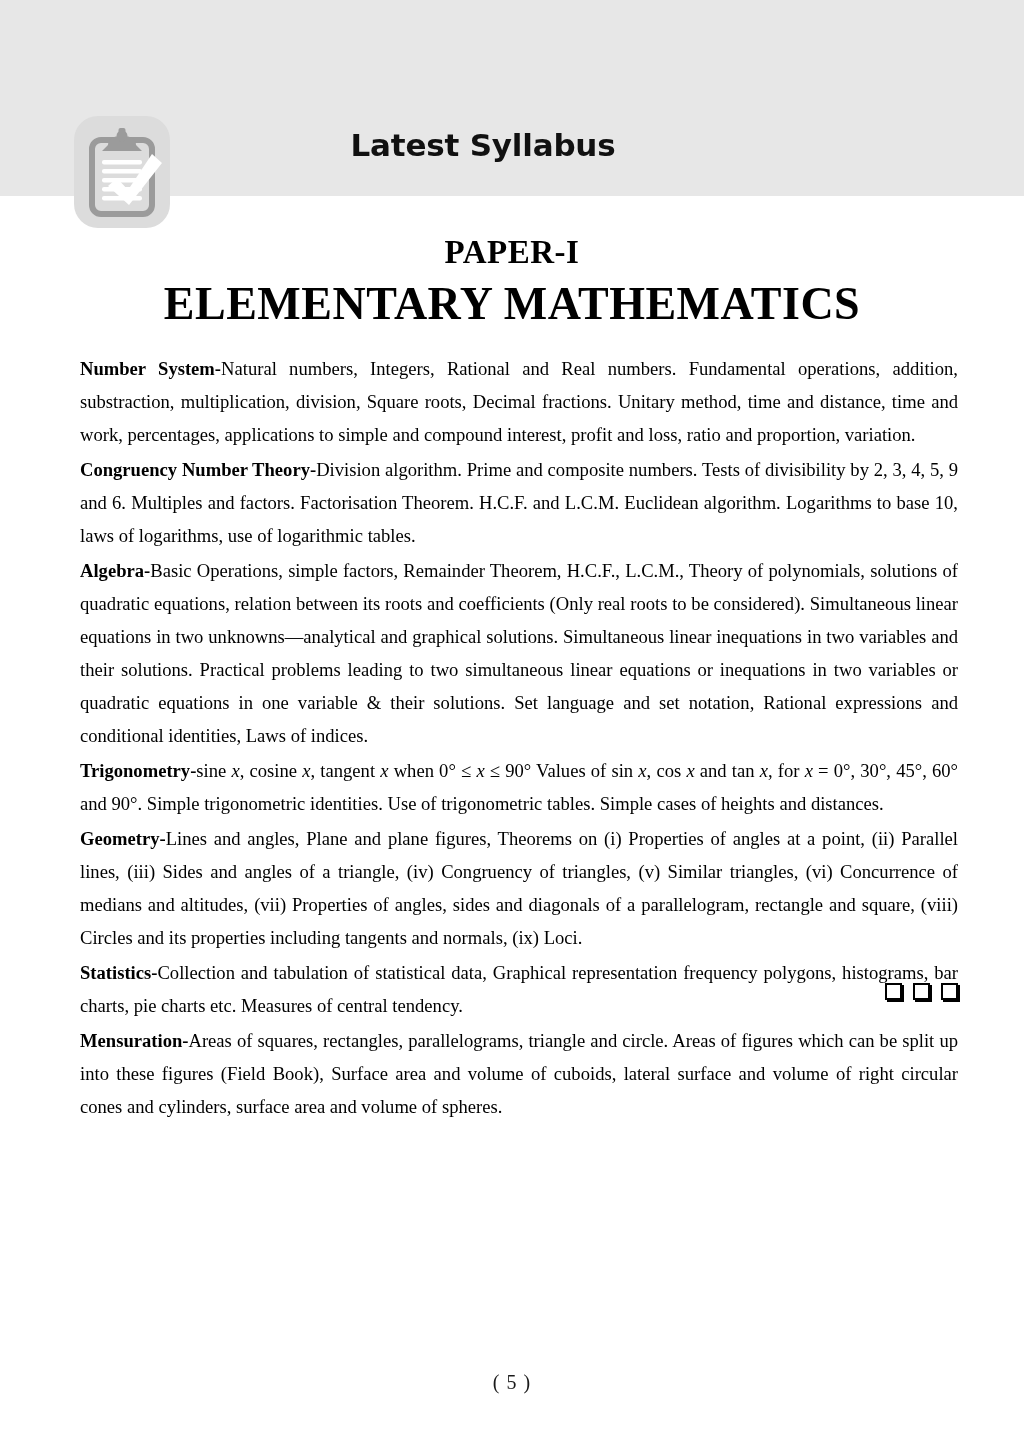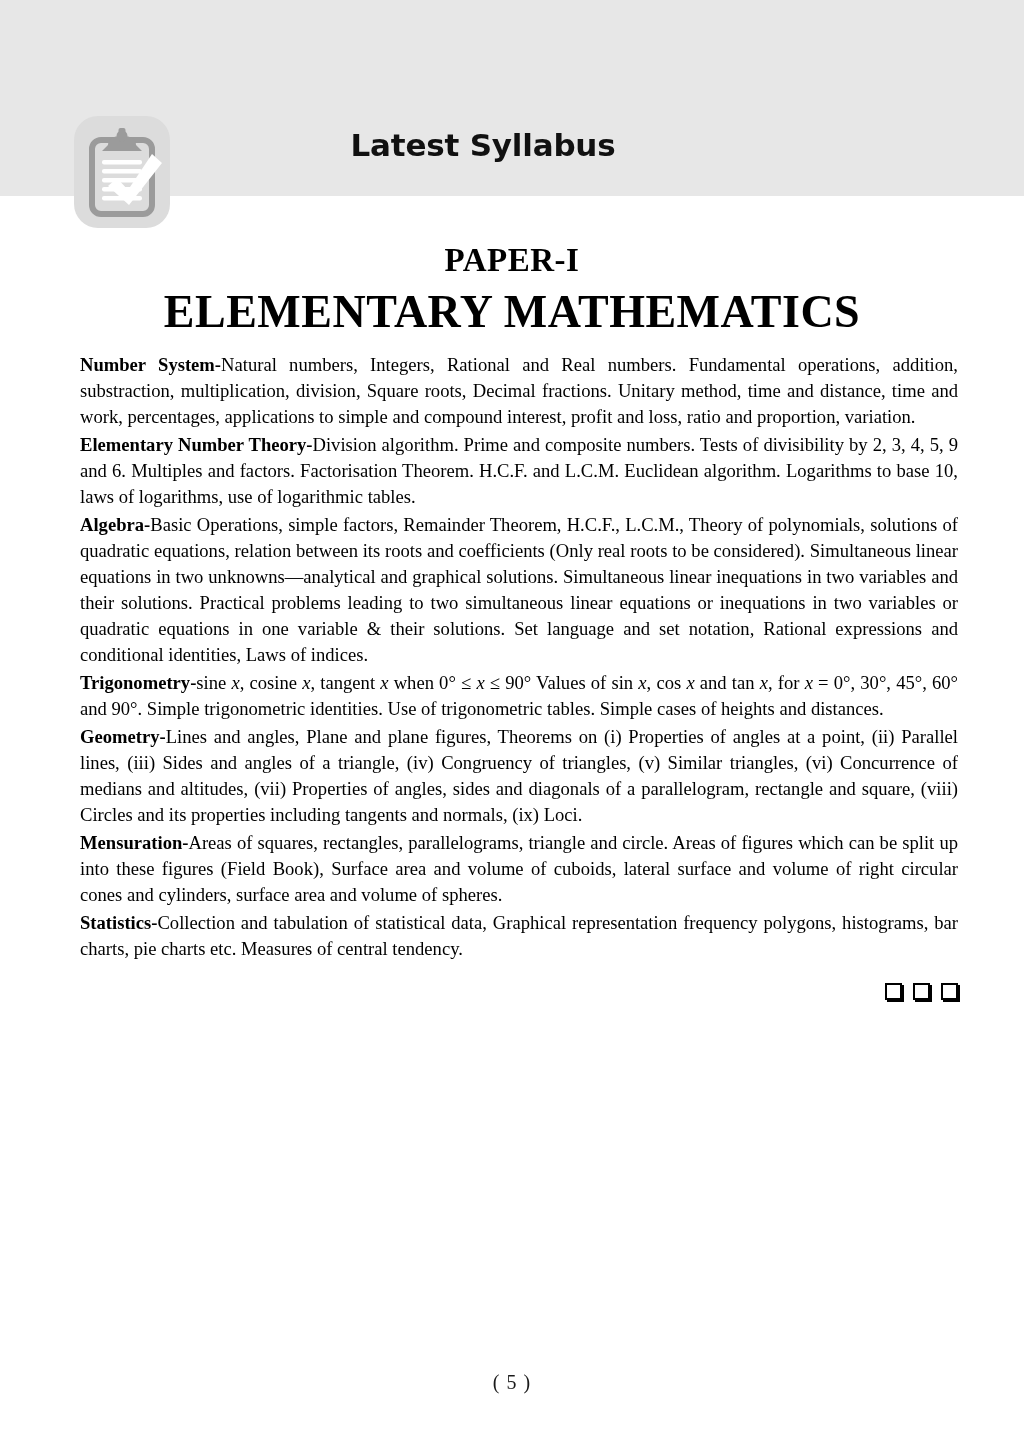--- a/index.html
+++ b/index.html
@@ -51,21 +51,20 @@
     height: 112px;
   }
 
   
   .doc-titles {
     position: absolute;
     top: 232px;
     left: 0;
     width: 1024px;
     text-align: center;
-    margin-top: 8px;
   }
   .paper-title {
     font-family: "Liberation Serif", "DejaVu Serif", serif;
     font-weight: bold;
     font-size: 33px;
     line-height: 1.25;
     letter-spacing: 0.5px;
   }
   .subject-title {
     font-family: "Liberation Serif", "DejaVu Serif", serif;
@@ -77,21 +76,21 @@
 
   
   .body-content {
     position: absolute;
     top: 352px;
     left: 80px;
     width: 878px;
   }
   .syl-para {
     font-size: 18.6px;
-    line-height: 26px;
+    line-height: 33px;
     text-align: justify;
     text-justify: inter-word;
     margin: 0 0 2px 0;
     hyphens: none;
   }
   .syl-para .lead {
     font-weight: bold;
   }
   .syl-para i, .syl-para em {
     font-style: italic;
@@ -160,36 +159,36 @@
 <div class="doc-titles">
   <div class="paper-title">PAPER-I</div>
   <div class="subject-title">ELEMENTARY MATHEMATICS</div>
 </div>
 
 <div class="body-content">
   <p class="syl-para">
     <span class="lead">Number System-</span><span>Natural numbers, Integers, Rational and Real numbers. Fundamental operations, addition, substraction, multiplication, division, Square roots, Decimal fractions. Unitary method, time and distance, time and work, percentages, applications to simple and compound interest, profit and loss, ratio and proportion, variation.</span>
   </p>
   <p class="syl-para">
-    <span class="lead">Elementary Number Theory-</span><span>Division algorithm. Prime and composite numbers. Tests of divisibility by 2, 3, 4, 5, 9 and 6. Multiples and factors. Factorisation Theorem. H.C.F. and L.C.M. Euclidean algorithm. Logarithms to base 10, laws of logarithms, use of logarithmic tables.</span>
+    <span class="lead">Congruency Number Theory-</span><span>Division algorithm. Prime and composite numbers. Tests of divisibility by 2, 3, 4, 5, 9 and 6. Multiples and factors. Factorisation Theorem. H.C.F. and L.C.M. Euclidean algorithm. Logarithms to base 10, laws of logarithms, use of logarithmic tables.</span>
   </p>
   <p class="syl-para">
     <span class="lead">Algebra-</span><span>Basic Operations, simple factors, Remainder Theorem, H.C.F., L.C.M., Theory of polynomials, solutions of quadratic equations, relation between its roots and coefficients (Only real roots to be considered). Simultaneous linear equations in two unknowns—analytical and graphical solutions. Simultaneous linear inequations in two variables and their solutions. Practical problems leading to two simultaneous linear equations or inequations in two variables or quadratic equations in one variable &amp; their solutions. Set language and set notation, Rational expressions and conditional identities, Laws of indices.</span>
   </p>
   <p class="syl-para">
     <span class="lead">Trigonometry-</span><span>sine <i>x</i>, cosine <i>x</i>, tangent <i>x</i> when 0° ≤ <i>x</i> ≤ 90° Values of sin <i>x</i>, cos <i>x</i> and tan <i>x</i>, for <i>x</i> = 0°, 30°, 45°, 60° and 90°. Simple trigonometric identities. Use of trigonometric tables. Simple cases of heights and distances.</span>
   </p>
   <p class="syl-para">
     <span class="lead">Geometry-</span><span>Lines and angles, Plane and plane figures, Theorems on (i) Properties of angles at a point, (ii) Parallel lines, (iii) Sides and angles of a triangle, (iv) Congruency of triangles, (v) Similar triangles, (vi) Concurrence of medians and altitudes, (vii) Properties of angles, sides and diagonals of a parallelogram, rectangle and square, (viii) Circles and its properties including tangents and normals, (ix) Loci.</span>
   </p>
   <p class="syl-para">
-    <span class="lead">Mensuration-</span><span>Areas of squares, rectangles, parallelograms, triangle and circle. Areas of figures which can be split up into these figures (Field Book), Surface area and volume of cuboids, lateral surface and volume of right circular cones and cylinders, surface area and volume of spheres.</span>
+    <span class="lead">Statistics-</span><span>Collection and tabulation of statistical data, Graphical representation frequency polygons, histograms, bar charts, pie charts etc. Measures of central tendency.</span>
   </p>
   <p class="syl-para">
-    <span class="lead">Statistics-</span><span>Collection and tabulation of statistical data, Graphical representation frequency polygons, histograms, bar charts, pie charts etc. Measures of central tendency.</span>
+    <span class="lead">Mensuration-</span><span>Areas of squares, rectangles, parallelograms, triangle and circle. Areas of figures which can be split up into these figures (Field Book), Surface area and volume of cuboids, lateral surface and volume of right circular cones and cylinders, surface area and volume of spheres.</span>
   </p>
 </div>
 
 <div class="ornament">
   <span class="orn-sq"></span>
   <span class="orn-sq"></span>
   <span class="orn-sq"></span>
 </div>
 
 <div class="page-number">( 5 )</div>

